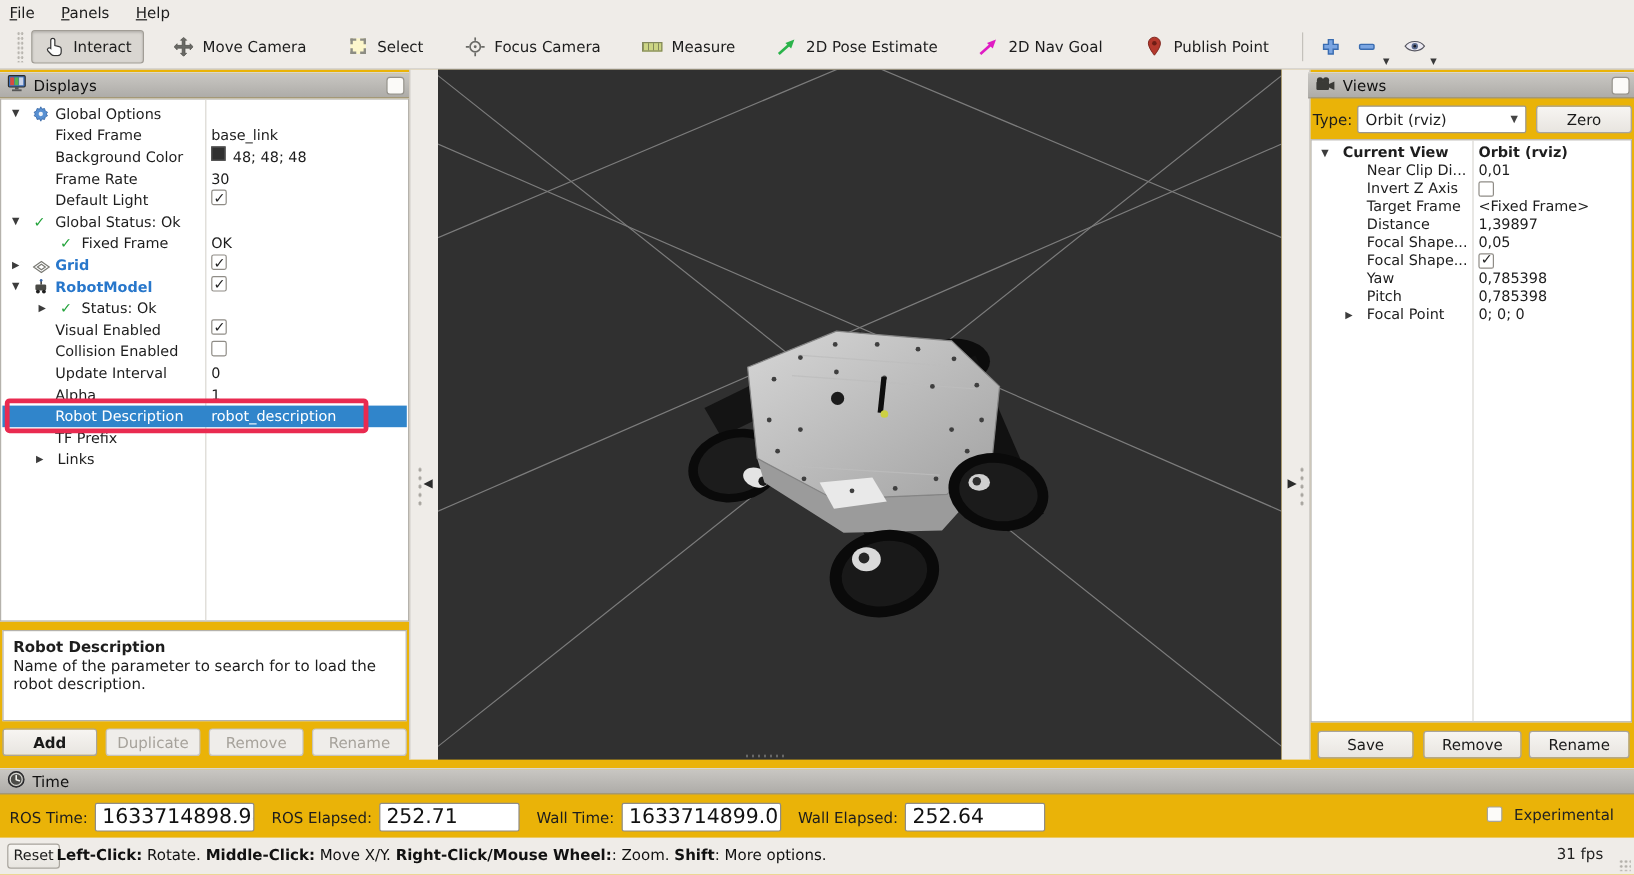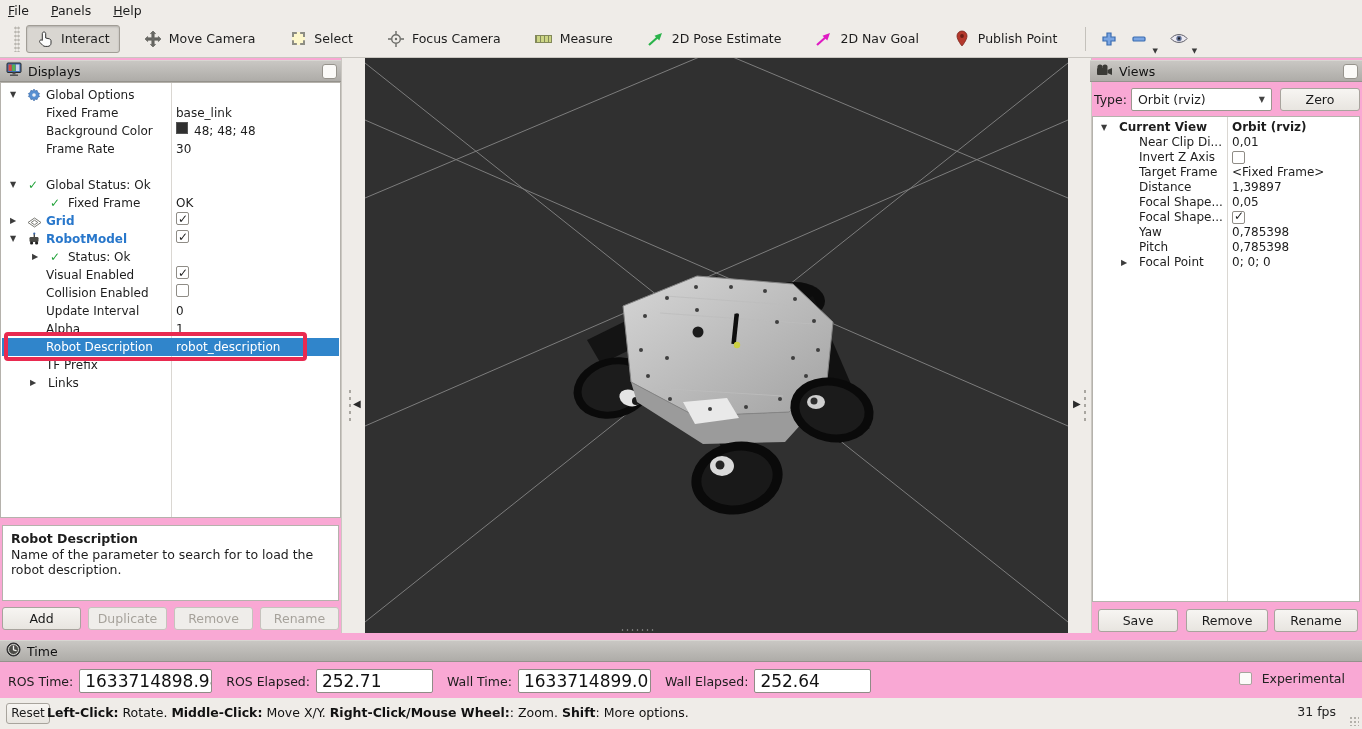--- a/index.html
+++ b/index.html
@@ -1,18 +1,18 @@
 <!DOCTYPE html>
 <html><head>
 <meta charset="utf-8">
 <style>
   * { margin:0; padding:0; box-sizing:border-box; }
   html,body { width:1362px; height:729px; }
   body { font-family:"DejaVu Sans", sans-serif; font-size:12px; color:#1d1d1d; background:#efece8; }
-  #window { position:relative; width:1362px; height:729px; background:#f9a8d4; overflow:hidden; }
+  #window { position:relative; width:1362px; height:729px; background:#eab308; overflow:hidden; }
 
   
   .menubar { position:absolute; left:0; top:0; width:100%; height:20px; background:#efece8; display:flex; align-items:center; padding-left:8px; gap:22px; }
   .menu-item { display:inline-block; font-size:12.5px; cursor:default; }
   .menu-item::first-letter { text-decoration:underline; }
 
   
   .toolbar { position:absolute; left:0; top:20px; width:100%; height:38px; background:#efece8; border-bottom:1px solid #c9c6c0; display:flex; align-items:center; padding-left:14px; }
   .tgrip { width:6px; height:26px; margin-right:6px;
     background-image:radial-gradient(#b9b6b0 1px, transparent 1.2px); background-size:3px 4px; }
@@ -224,20 +224,24 @@
       </div>
       <div class="trow" style="top:39px;">
         <span style="left:44px;">Background Color</span>
         <span class="swatch" style="left:174px; background:#303030;"></span>
         <span style="left:192px;">48; 48; 48</span>
       </div>
       <div class="trow" style="top:57px;">
         <span style="left:44px;">Frame Rate</span>
         <span style="left:174px;">30</span>
       </div>
+      <div class="trow" style="top:75px;">
+        <span style="left:44px;">Default Light</span>
+        <span class="cb on" style="left:174px;"></span>
+      </div>
       <div class="trow" style="top:93px;">
         <span class="exp" style="left:8px;">▼</span>
         <span class="checkico" style="left:26px;">✓</span>
         <span style="left:44px;">Global Status: Ok</span>
       </div>
       <div class="trow" style="top:111px;">
         <span class="checkico" style="left:48px;">✓</span>
         <span style="left:66px;">Fixed Frame</span>
         <span style="left:174px;">OK</span>
       </div>
@@ -296,21 +300,21 @@
       </div>
 
       <div class="annbox" style="left:3px; top:249px; width:303px; height:29px;"></div>
     </div>
 
     <div class="whitebox" style="left:2px; top:525px; width:337px; height:76px; padding:5px 8px; font-size:12.5px; line-height:1.25;">
       <div style="font-weight:bold;">Robot Description</div>
       <div>Name of the parameter to search for to load the robot description.</div>
     </div>
 
-    <div class="btn" style="left:2px; top:607px; width:79px;">Add</div>
+    <div class="btn" style="left:2px; top:607px; width:79px;font-weight:bold;">Add</div>
     <div class="btn disabled" style="left:88px; top:607px; width:79px;">Duplicate</div>
     <div class="btn disabled" style="left:174px; top:607px; width:79px;">Remove</div>
     <div class="btn disabled" style="left:260px; top:607px; width:79px;">Rename</div>
   </div>
 
   <div class="split" style="left:341px; border-left:1px solid #cbc8c2;">
     <div class="dots"></div>
     <div class="arrow" style="left:11px;">◀</div>
   </div>
 

